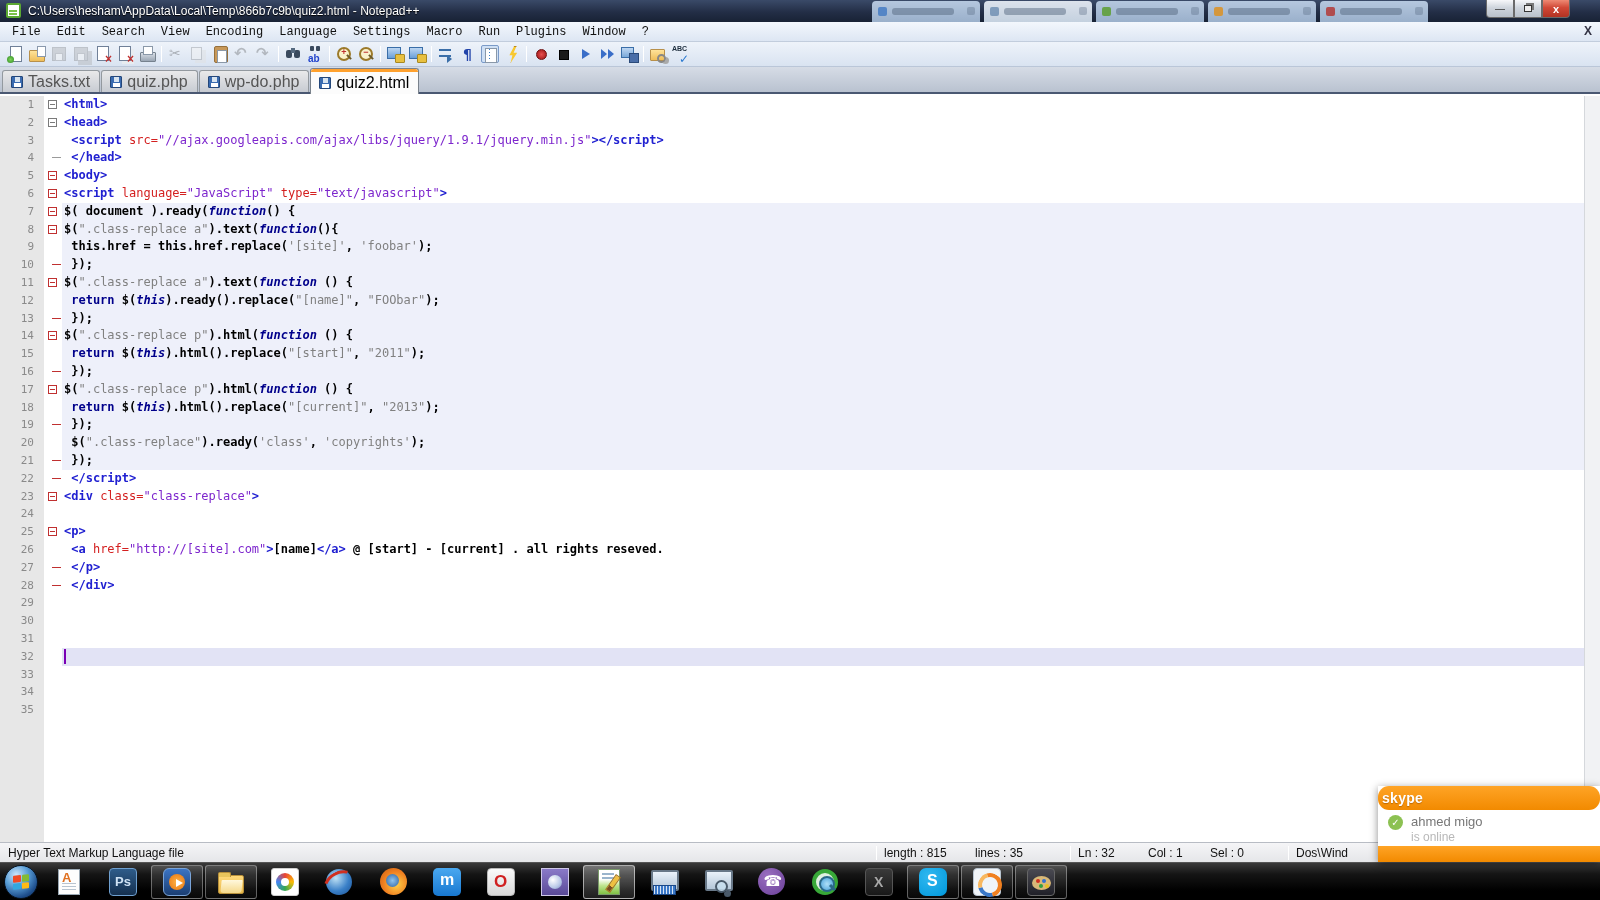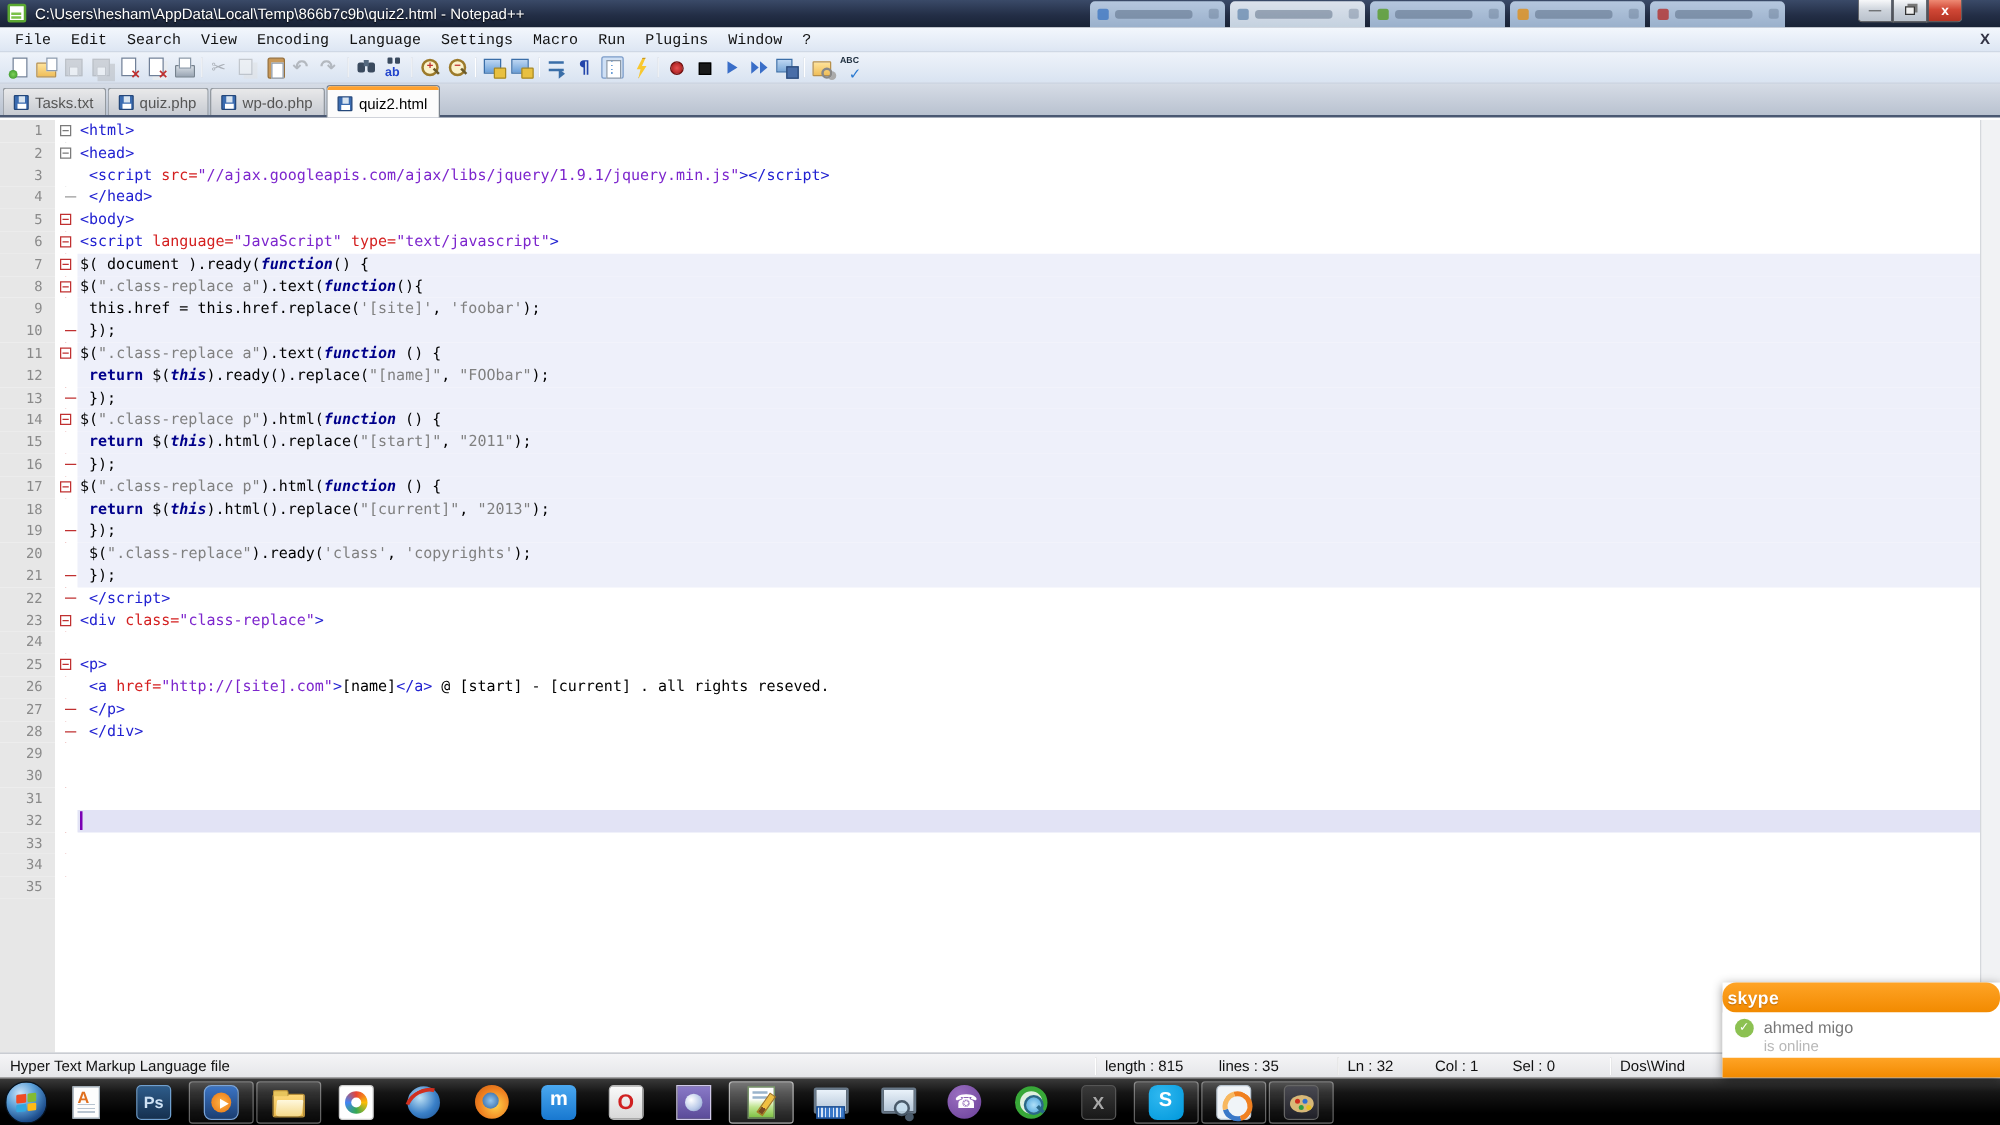--- a/index.html
+++ b/index.html
@@ -86,21 +86,21 @@
   .ti-folder-link::before { content:""; position:absolute; left:1px; top:4px; width:13px; height:10px; background:linear-gradient(#ffe39a,#efbe5a); border:1px solid #b8904a; border-radius:1px; }
   .ti-folder-link::after { content:""; position:absolute; left:8px; top:9px; width:5px; height:5px; border:2px solid #888; border-radius:50%; box-shadow:4px 2px 0 -1px #aaa; }
   .ti-spell-check::before { content:"ABC"; position:absolute; left:1px; top:0; font:bold 7px/8px "Liberation Sans",sans-serif; color:#203040; }
   .ti-spell-check::after { content:"\2713"; position:absolute; right:0; bottom:-2px; color:#2878d0; font:bold 12px/12px "DejaVu Sans",sans-serif; }
 
   
   #tabbar { position:absolute; left:0; top:67px; width:1600px; height:27px;
     background:linear-gradient(#d6dce6,#b9c2d0); border-bottom:2px solid #4a5872; display:flex; align-items:flex-end; padding-left:2px; }
   .dtab { display:flex; align-items:center; height:22px; padding:0 9px 0 8px; margin-right:1px;
     background:linear-gradient(#e9e9ea,#c7cbd2); border:1px solid #93999f; border-bottom:none; border-radius:3px 3px 0 0;
-    font-size:12px; color:#555; position:relative; }
+    font-size:16px; color:#555; position:relative; }
   .dtab.active { height:26px; background:#fcfcfc; color:#000; z-index:2; margin-bottom:-2px; border-color:#7a828c; padding-top:2px; }
   .dtab.active::before { content:""; position:absolute; left:0; right:0; top:0; height:3px; background:#ffa12e; border-radius:3px 3px 0 0; }
   .floppy { width:12px; height:12px; background:#3a6bb0; border:1px solid #24477a; border-radius:1px; position:relative; margin-right:5px; flex:none; }
   .floppy::before { content:""; position:absolute; left:3px; top:0; width:5px; height:5px; background:#d8e4f0; }
   .floppy::after { content:""; position:absolute; left:2px; bottom:0; width:7px; height:4px; background:#fff; }
 
   
   #editor { position:absolute; left:0; top:96px; width:1584px; height:746px; background:#fff; overflow:hidden;
     font-family:"DejaVu Sans Mono",monospace; font-size:12px; }
   .row { display:flex; height:17.8px; line-height:17.8px; }
@@ -112,24 +112,24 @@
   .caret { position:absolute; left:2px; top:1px; width:2px; height:15px; background:#7a00b4; }
   .fbox { position:absolute; left:4px; top:4px; width:9px; height:9px; background:#fff; border:1px solid #c03030; z-index:2; }
   .fbox::after { content:""; position:absolute; left:1px; top:3px; width:5px; height:1px; background:#c03030; }
   .fbox.g { border-color:#7a7a7a; }
   .fbox.g::after { background:#7a7a7a; }
   .ftick { position:absolute; left:8px; top:8px; width:9px; height:1px; background:#c03030; }
   .ftick.g { background:#9a9a9a; }
   #fold-red { position:absolute; left:52px; top:84px; width:1px; height:530px; background:#c03030; }
   #fold-red-foot { position:absolute; left:52px; top:613px; width:9px; height:1px; background:#c03030; }
   #fold-gray { position:absolute; left:52px; top:14px; width:1px; height:48px; background:#a8a8a8; }
-  .c-tag { color:#2121d1; }
+  .c-tag { color:#2121d1;font-weight:bold; }
   .c-attr { color:#d42020; }
   .c-val { color:#7d26cd; }
-  .c-js, .c-txt { color:#000; }
+  .c-js, .c-txt { color:#000;font-weight:bold; }
   .c-kw { color:#00008b; font-weight:bold; font-style:italic; }
   .c-kwb { color:#00008b; font-weight:bold; }
   .c-str { color:#808080; }
   #vscroll { position:absolute; left:1584px; top:96px; width:16px; height:746px; background:#f1f2f4; border-left:1px solid #d5d8dc; }
 
   
   #statusbar { position:absolute; left:0; top:842px; width:1600px; height:20px;
     background:linear-gradient(#f5f5f7,#e5e6e9); border-top:1px solid #b8bcc4; font-size:12px; color:#111; }
   #statusbar span { position:absolute; top:3px; white-space:nowrap; }
   .sb-sep { position:absolute; top:3px; width:1px; height:14px; background:#b0b0b0; border-right:1px solid #fff; }

